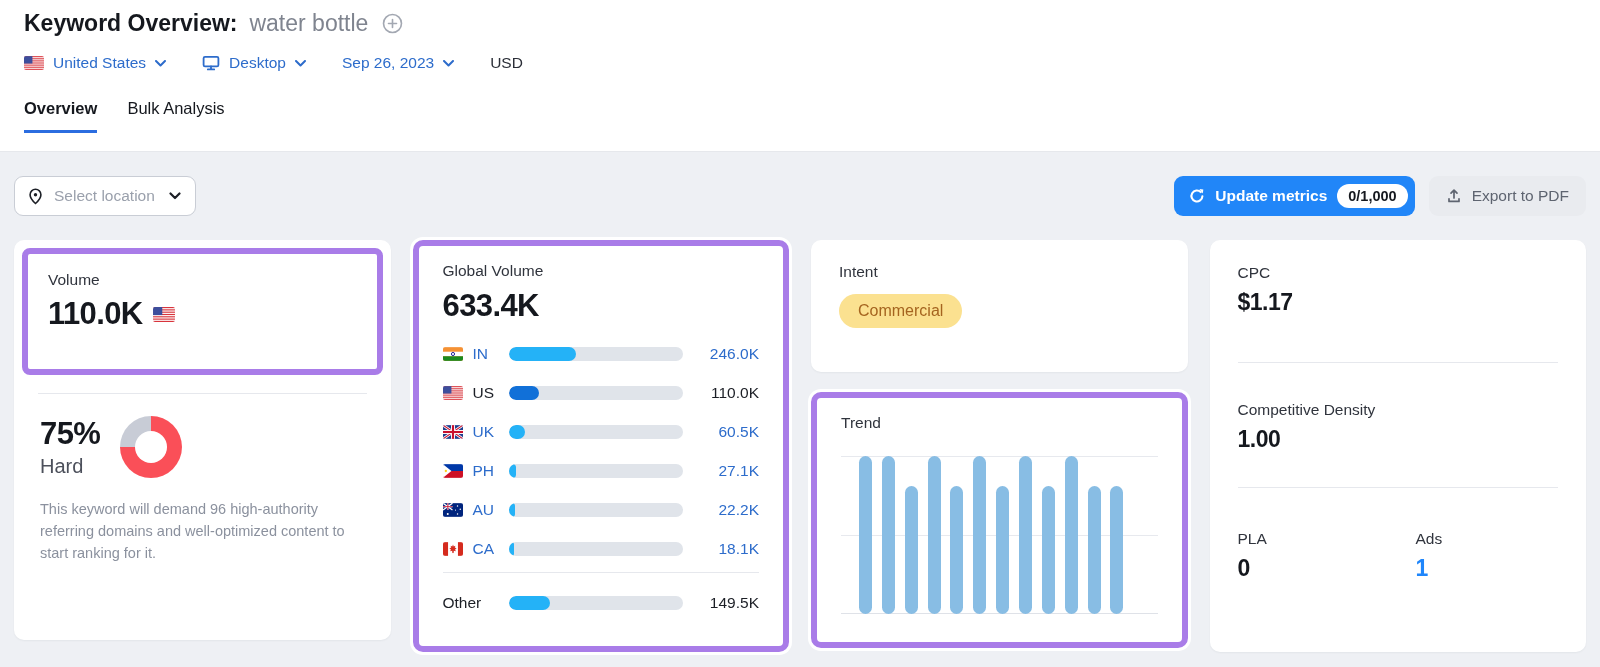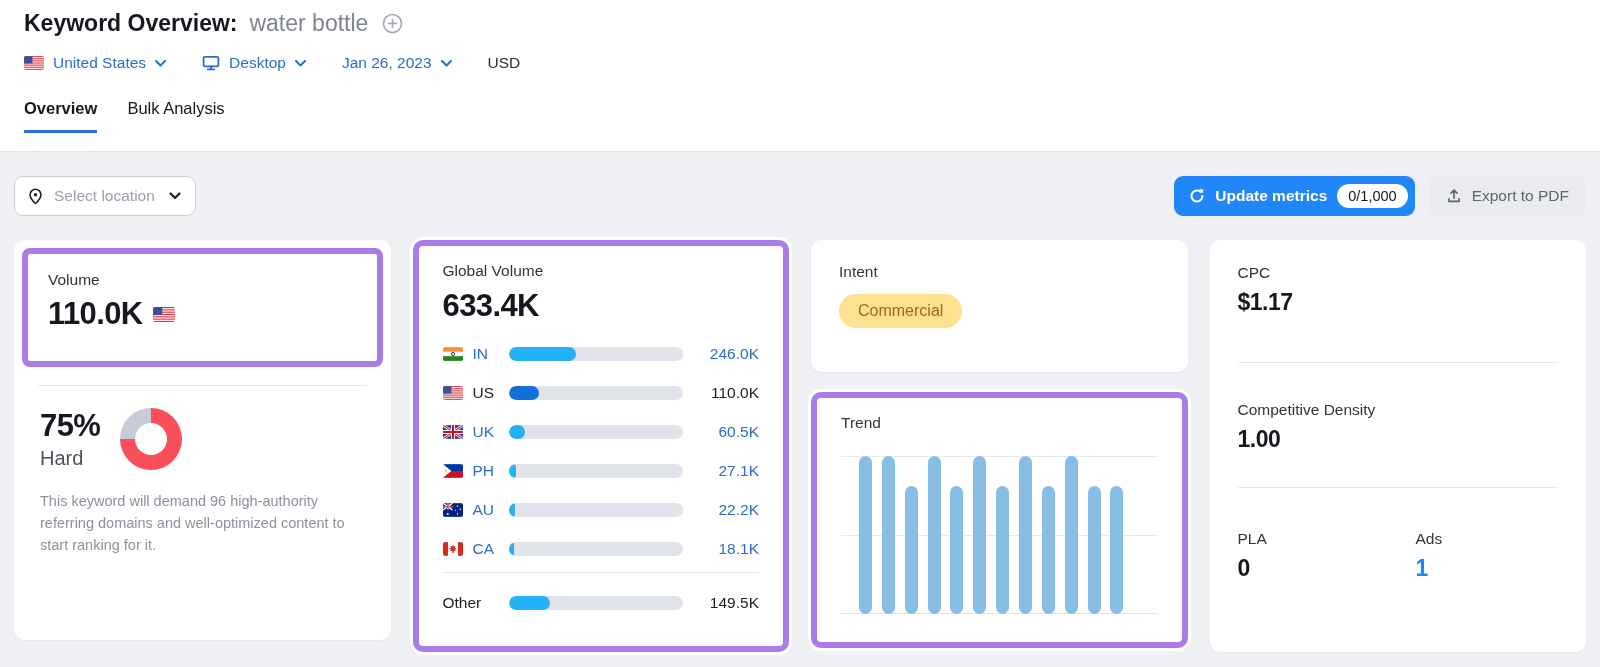--- a/index.html
+++ b/index.html
@@ -27,33 +27,33 @@
   .tab.active { font-weight:700; border-bottom-color:#2b6de0; }
 
   
   .content { padding:24px 14px 0; }
   .toolbar { display:flex; justify-content:space-between; align-items:center; }
   .toolbar-right { display:flex; gap:14px; }
   .btn { display:flex; align-items:center; height:40px; border-radius:9px; font-size:15.5px; cursor:pointer; border:none; font-family:inherit; }
   .btn-location { background:#fff; border:1px solid #c9cdd5; color:#9aa0ac; gap:10px; padding:0 14px 0 12px; }
   .btn-location .chev { margin-left:4px; }
   .btn-update { background:var(--accent-blue); color:#fff; font-weight:700; gap:10px; padding:0 7px 0 15px; }
-  .quota-badge { background:#fff; color:#15181e; border-radius:999px; padding:4px 11px; font-size:14.5px; font-weight:400; }
+  .quota-badge { background:#fff; color:#15181e; border-radius:999px; padding:4px 11px; font-size:14.5px; font-weight:700; }
   .btn-export { background:#e9ebef; color:#5e6470; gap:10px; padding:0 17px; font-weight:500; }
 
   
   .grid { margin-top:24px; display:grid; grid-template-columns:repeat(4,1fr); gap:22px; align-items:start; }
   .card { background:#fff; border-radius:10px; box-shadow:0 1px 2px rgba(27,31,43,.05); }
   .purple-card { border:6px solid var(--highlight-purple); box-shadow:0 0 0 3px #fff; }
   .metric-label { font-size:15.5px; color:#30343d; }
   .metric-value { font-size:31px; font-weight:800; color:#15181e; letter-spacing:-0.6px; }
 
   
   .card-volume { height:400px; padding:8px 8px 0; }
-  .highlight-box { border:6px solid var(--highlight-purple); border-radius:8px; padding:17px 20px 29px; }
+  .highlight-box { border:6px solid var(--highlight-purple); border-radius:8px; padding:17px 20px 37px; }
   .value-flag-row { display:flex; align-items:center; gap:10px; margin-top:7px; }
   .value-flag-row .flag svg { width:22px; height:15px; }
   .card-divider { border:none; border-top:1px solid #e6e8ed; margin:18px 16px 22px; }
   .kd-wrap { padding:0 18px; }
   .kd-row { display:flex; align-items:center; gap:20px; margin-top:10px; }
   .kd-rating { font-size:20px; color:#4c505b; margin-top:3px; }
   .kd-donut { width:62px; height:62px; border-radius:50%; position:relative; }
   .kd-donut::after { content:""; position:absolute; inset:15px; background:#fff; border-radius:50%; }
   .kd-desc { font-size:14.5px; line-height:1.52; color:#8b919e; margin:20px 0 0; max-width:330px; }
 
@@ -140,21 +140,21 @@
         <svg width="18" height="16" viewBox="0 0 18 16">
             <rect x="1.6" y="1.8" width="14.8" height="9.6" rx="1.4" fill="none" stroke="#2d6ccb" stroke-width="1.8"></rect>
             <path d="M9 11.4 V14.2 M5.8 14.4 H12.2" stroke="#2d6ccb" stroke-width="1.8" stroke-linecap="round"></path>
           </svg>
         <span>Desktop</span>
         <svg width="11" height="7" viewBox="0 0 11 7">
             <path d="M1 1 L5.5 5.5 L10 1" fill="none" stroke="#2d6ccb" stroke-width="2" stroke-linecap="round" stroke-linejoin="round"></path>
           </svg>
       </span>
       <span class="filter">
-        <span>Jan 26, 2023</span>
+        <span>Sep 26, 2023</span>
         <svg width="11" height="7" viewBox="0 0 11 7">
             <path d="M1 1 L5.5 5.5 L10 1" fill="none" stroke="#2d6ccb" stroke-width="2" stroke-linecap="round" stroke-linejoin="round"></path>
           </svg>
       </span>
       <span class="currency-label">USD</span>
     </div>
 
     <nav class="tabs">
       <div class="tab active">Overview</div>
       <div class="tab">Bulk Analysis</div>

